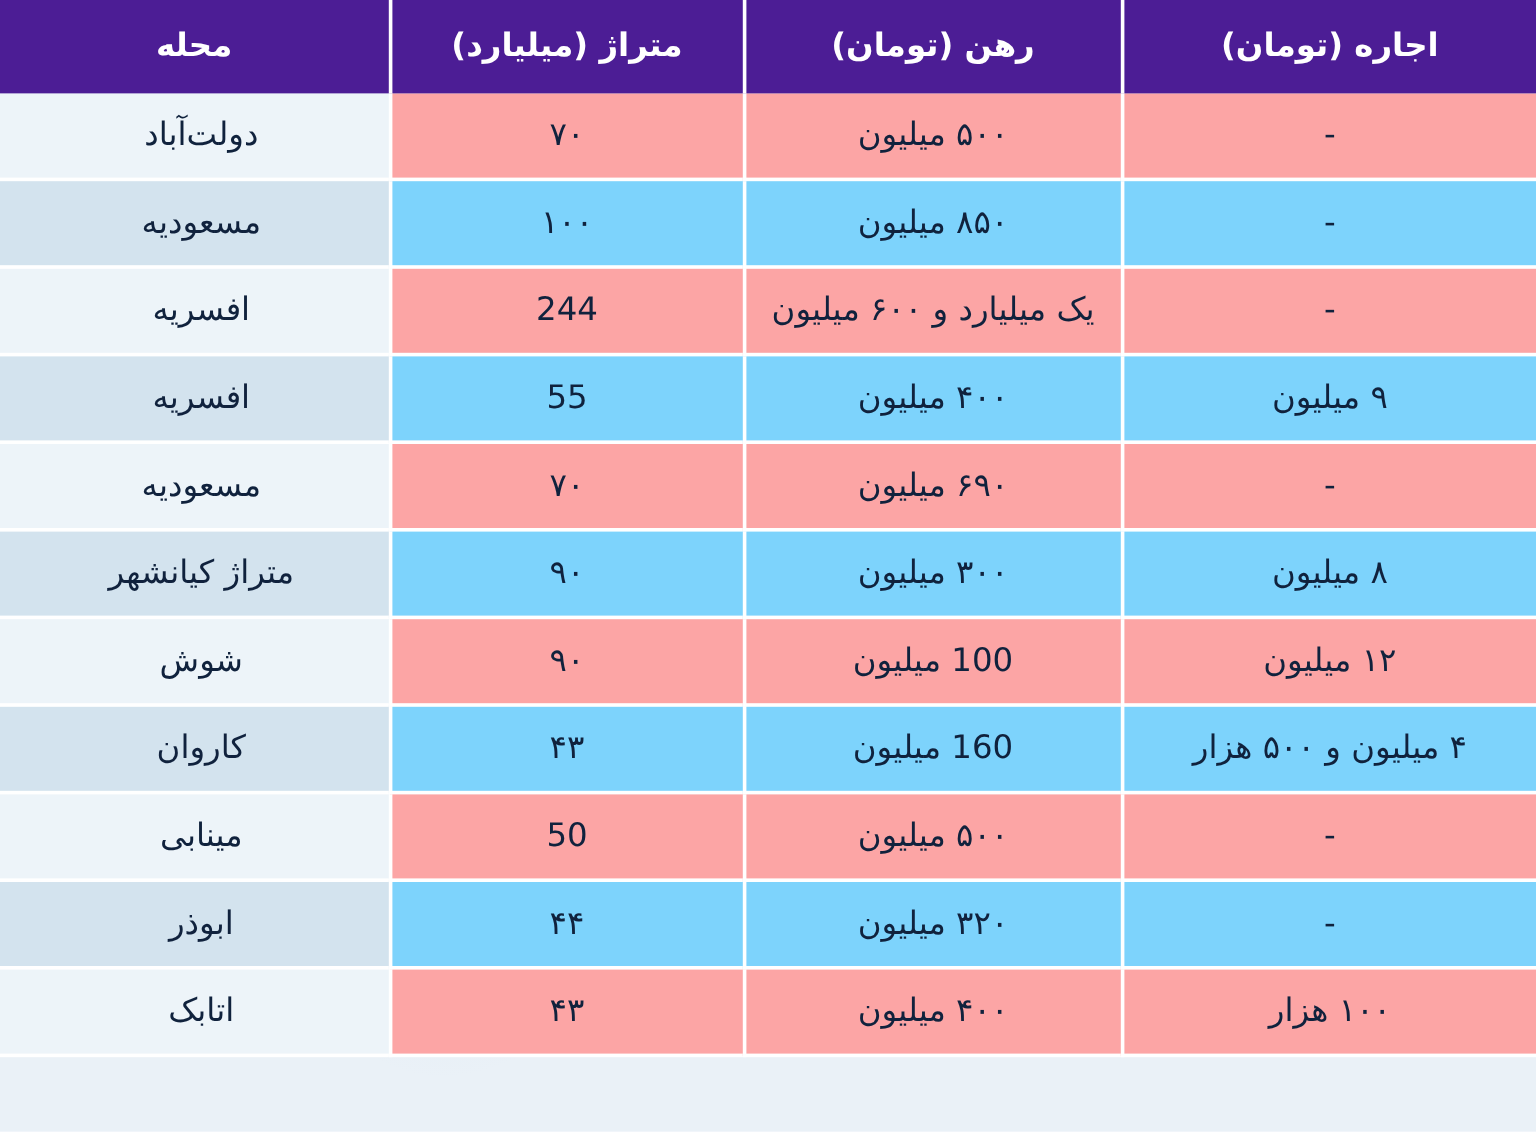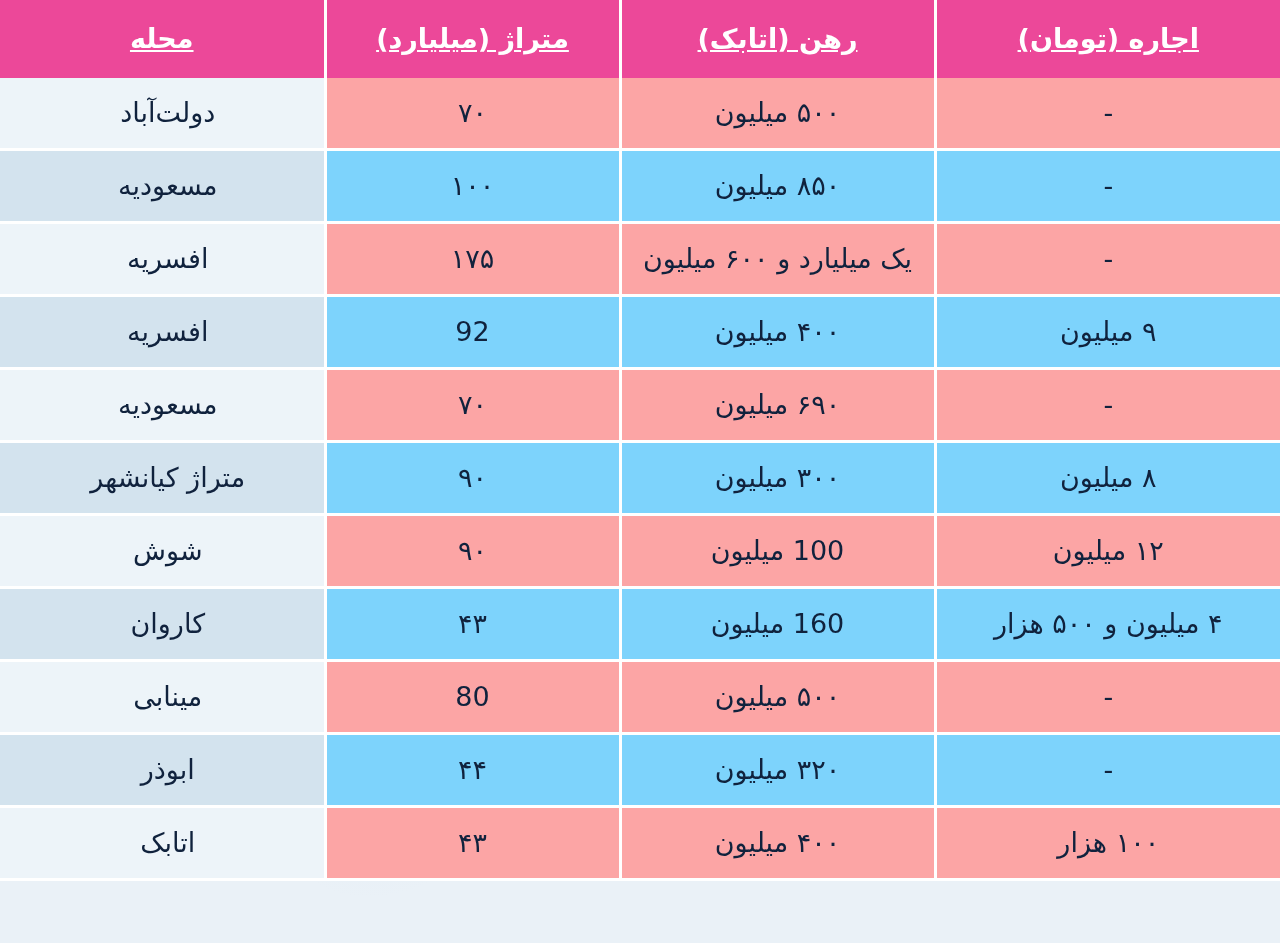--- a/index.html
+++ b/index.html
@@ -47,30 +47,29 @@
   }
   table {
     position: relative;
     z-index: 1;
     border-collapse: collapse;
     width: 1280px;
     table-layout: fixed;
     direction: rtl;
   }
   thead th {
-    background: #ec4899;
+    background: #4c1d95;
     color: #ffffff;
     font-size: 27px;
     font-weight: bold;
     height: 78px;
     text-align: center;
     border-left: 3px solid #ffffff;
     padding: 0 6px;
     line-height: 1.25;
-    text-decoration: underline;
   }
   thead th:last-child {
     border-left: none;
   }
   tbody td {
     font-size: 27px;
     color: #10223d;
     text-align: center;
     border-left: 3px solid #ffffff;
     border-bottom: 3px solid #ffffff;
@@ -110,48 +109,48 @@
   <table>
     <colgroup>
       <col class="c-rent">
       <col class="c-dep">
       <col class="c-area">
       <col class="c-name">
     </colgroup>
     <thead>
       <tr>
         <th class="col-rent">اجاره (تومان)</th>
-        <th class="col-dep">رهن (اتابک)</th>
+        <th class="col-dep">رهن (تومان)</th>
         <th class="col-area">متراژ (میلیارد)</th>
         <th class="col-name">محله</th>
       </tr>
     </thead>
     <tbody>
       <tr class="row-odd">
         <td class="col-rent">-</td>
         <td class="col-dep">۵۰۰ میلیون</td>
         <td class="col-area">۷۰</td>
         <td class="col-name">دولت‌آباد</td>
       </tr>
       <tr class="row-even">
         <td class="col-rent">-</td>
         <td class="col-dep">۸۵۰ میلیون</td>
         <td class="col-area">۱۰۰</td>
         <td class="col-name">مسعودیه</td>
       </tr>
       <tr class="row-odd">
         <td class="col-rent">-</td>
         <td class="col-dep">یک میلیارد و ۶۰۰ میلیون</td>
-        <td class="col-area">۱۷۵</td>
+        <td class="col-area">244</td>
         <td class="col-name">افسریه</td>
       </tr>
       <tr class="row-even">
         <td class="col-rent">۹ میلیون</td>
         <td class="col-dep">۴۰۰ میلیون</td>
-        <td class="col-area">92</td>
+        <td class="col-area">55</td>
         <td class="col-name">افسریه</td>
       </tr>
       <tr class="row-odd">
         <td class="col-rent">-</td>
         <td class="col-dep">۶۹۰ میلیون</td>
         <td class="col-area">۷۰</td>
         <td class="col-name">مسعودیه</td>
       </tr>
       <tr class="row-even">
         <td class="col-rent">۸ میلیون</td>
@@ -167,21 +166,21 @@
       </tr>
       <tr class="row-even">
         <td class="col-rent">۴ میلیون و ۵۰۰ هزار</td>
         <td class="col-dep">160 میلیون</td>
         <td class="col-area">۴۳</td>
         <td class="col-name">کاروان</td>
       </tr>
       <tr class="row-odd">
         <td class="col-rent">-</td>
         <td class="col-dep">۵۰۰ میلیون</td>
-        <td class="col-area">80</td>
+        <td class="col-area">50</td>
         <td class="col-name">مینابی</td>
       </tr>
       <tr class="row-even">
         <td class="col-rent">-</td>
         <td class="col-dep">۳۲۰ میلیون</td>
         <td class="col-area">۴۴</td>
         <td class="col-name">ابوذر</td>
       </tr>
       <tr class="row-odd">
         <td class="col-rent">۱۰۰ هزار</td>

